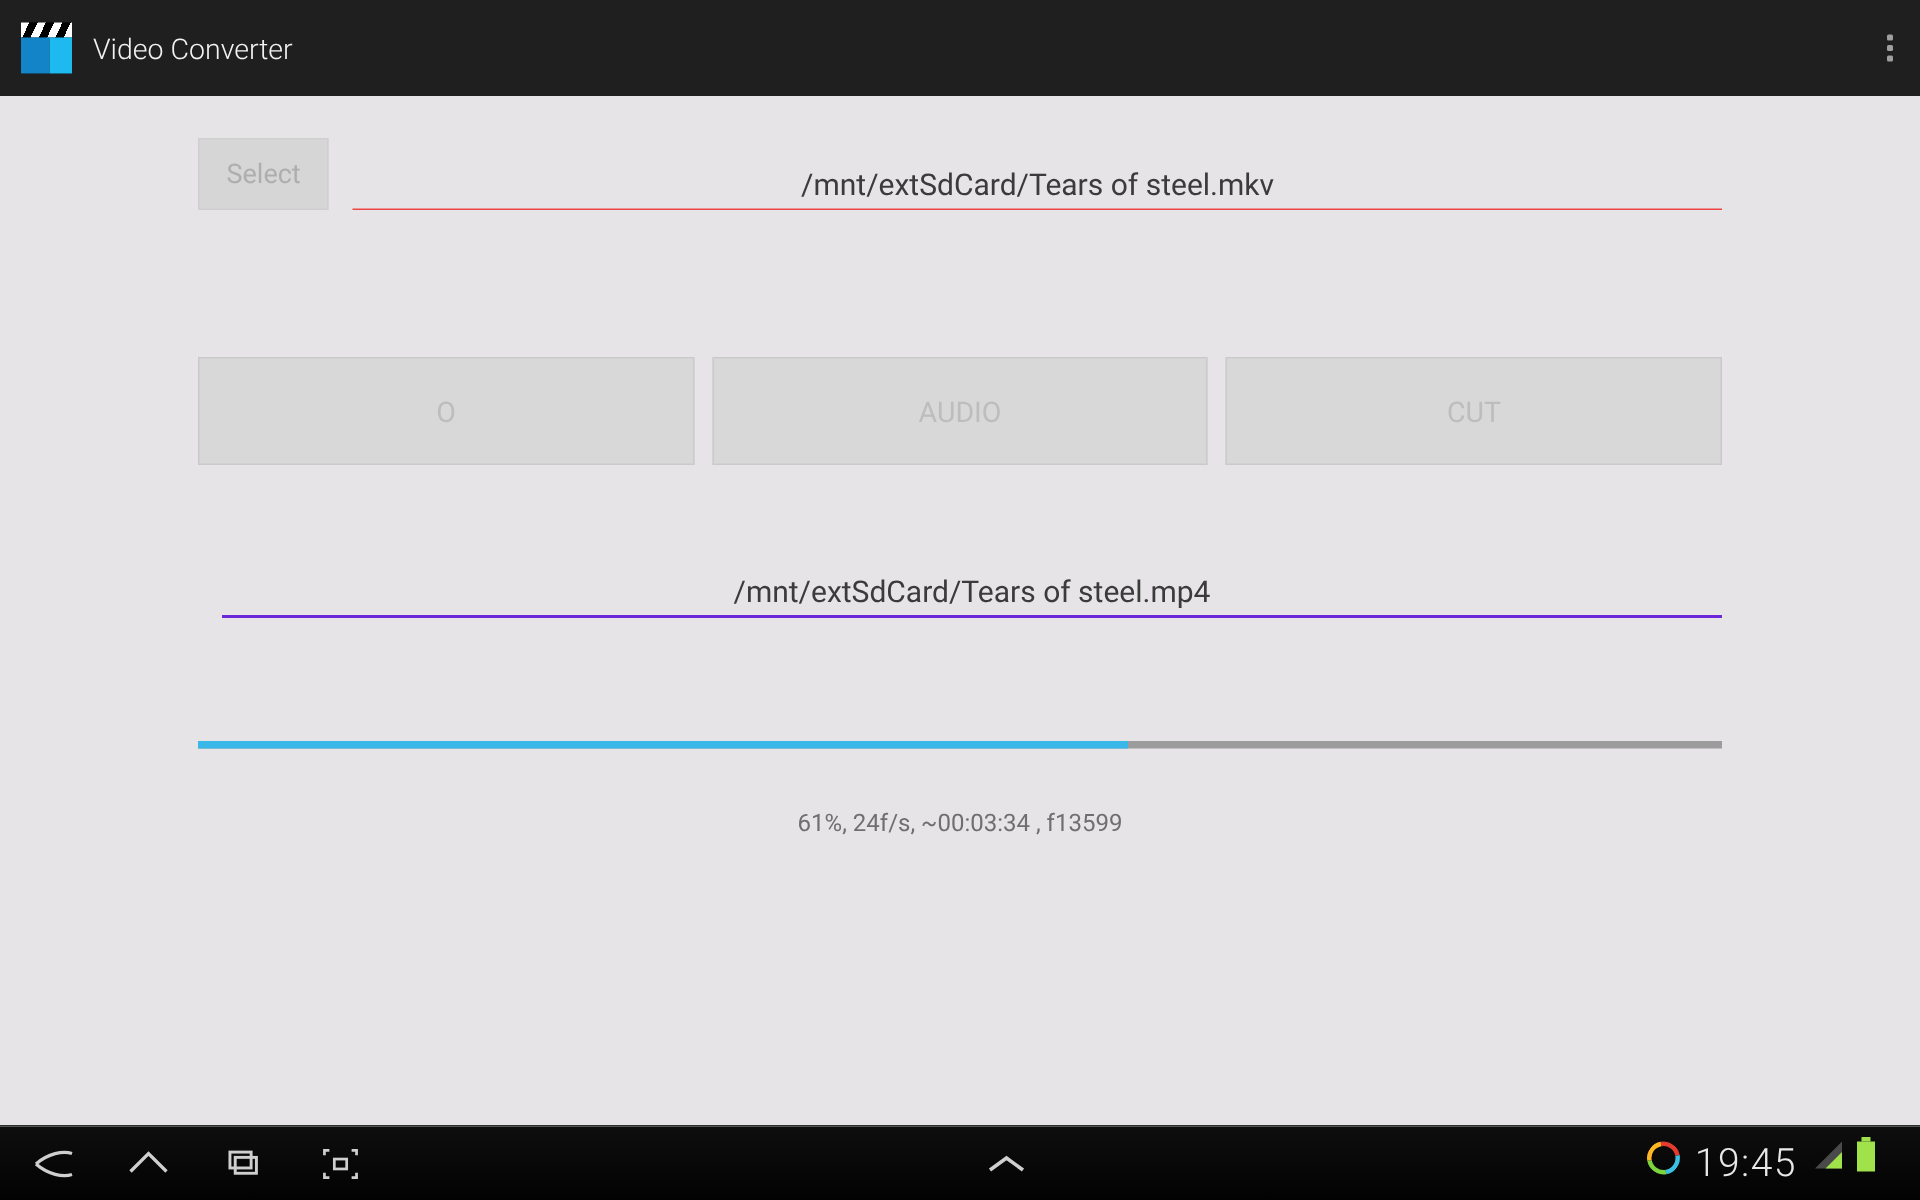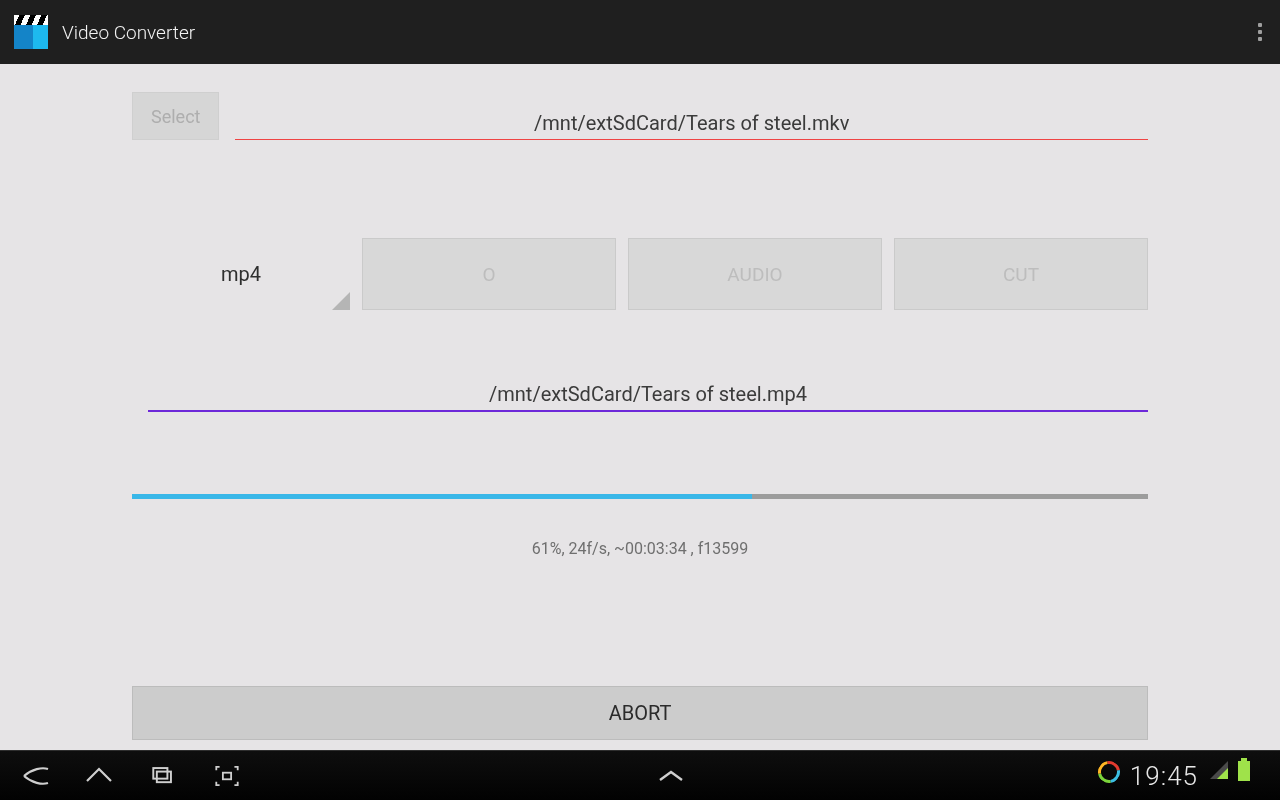--- a/index.html
+++ b/index.html
@@ -203,40 +203,36 @@
 </div>
 
 <div class="content">
 
   <div class="row">
     <div class="flat-btn disabled">Select</div>
     <div class="path-field">/mnt/extSdCard/Tears of steel.mkv</div>
   </div>
 
   <div class="options-row">
-    <div class="format-spinner">
-      <span>mp4</span>
-    </div>
     <div class="squared-btn">O</div>
     <div class="squared-btn">AUDIO</div>
     <div class="squared-btn">CUT</div>
   </div>
 
   <div class="row row2">
     <div class="path-field focused">/mnt/extSdCard/Tears of steel.mp4</div>
   </div>
 
   <div class="progress-wrap">
     <div class="progress-track">
       <div class="progress-fill" id="progress-fill" style="width: 61%;"></div>
     </div>
     <div class="progress-text">61%, 24f/s, ~00:03:34 , f13599</div>
   </div>
 
-  <div class="abort-btn">ABORT</div>
 
 </div>
 
 <div class="navbar">
   <div class="nav-left">
     <div class="nav-ic">
       <svg viewBox="0 0 34 34" width="34" height="34">
           <path d="M6 17 C14 10 24 8 30 10 M6 17 C14 24 24 26 30 24"></path>
         </svg>
     </div>

